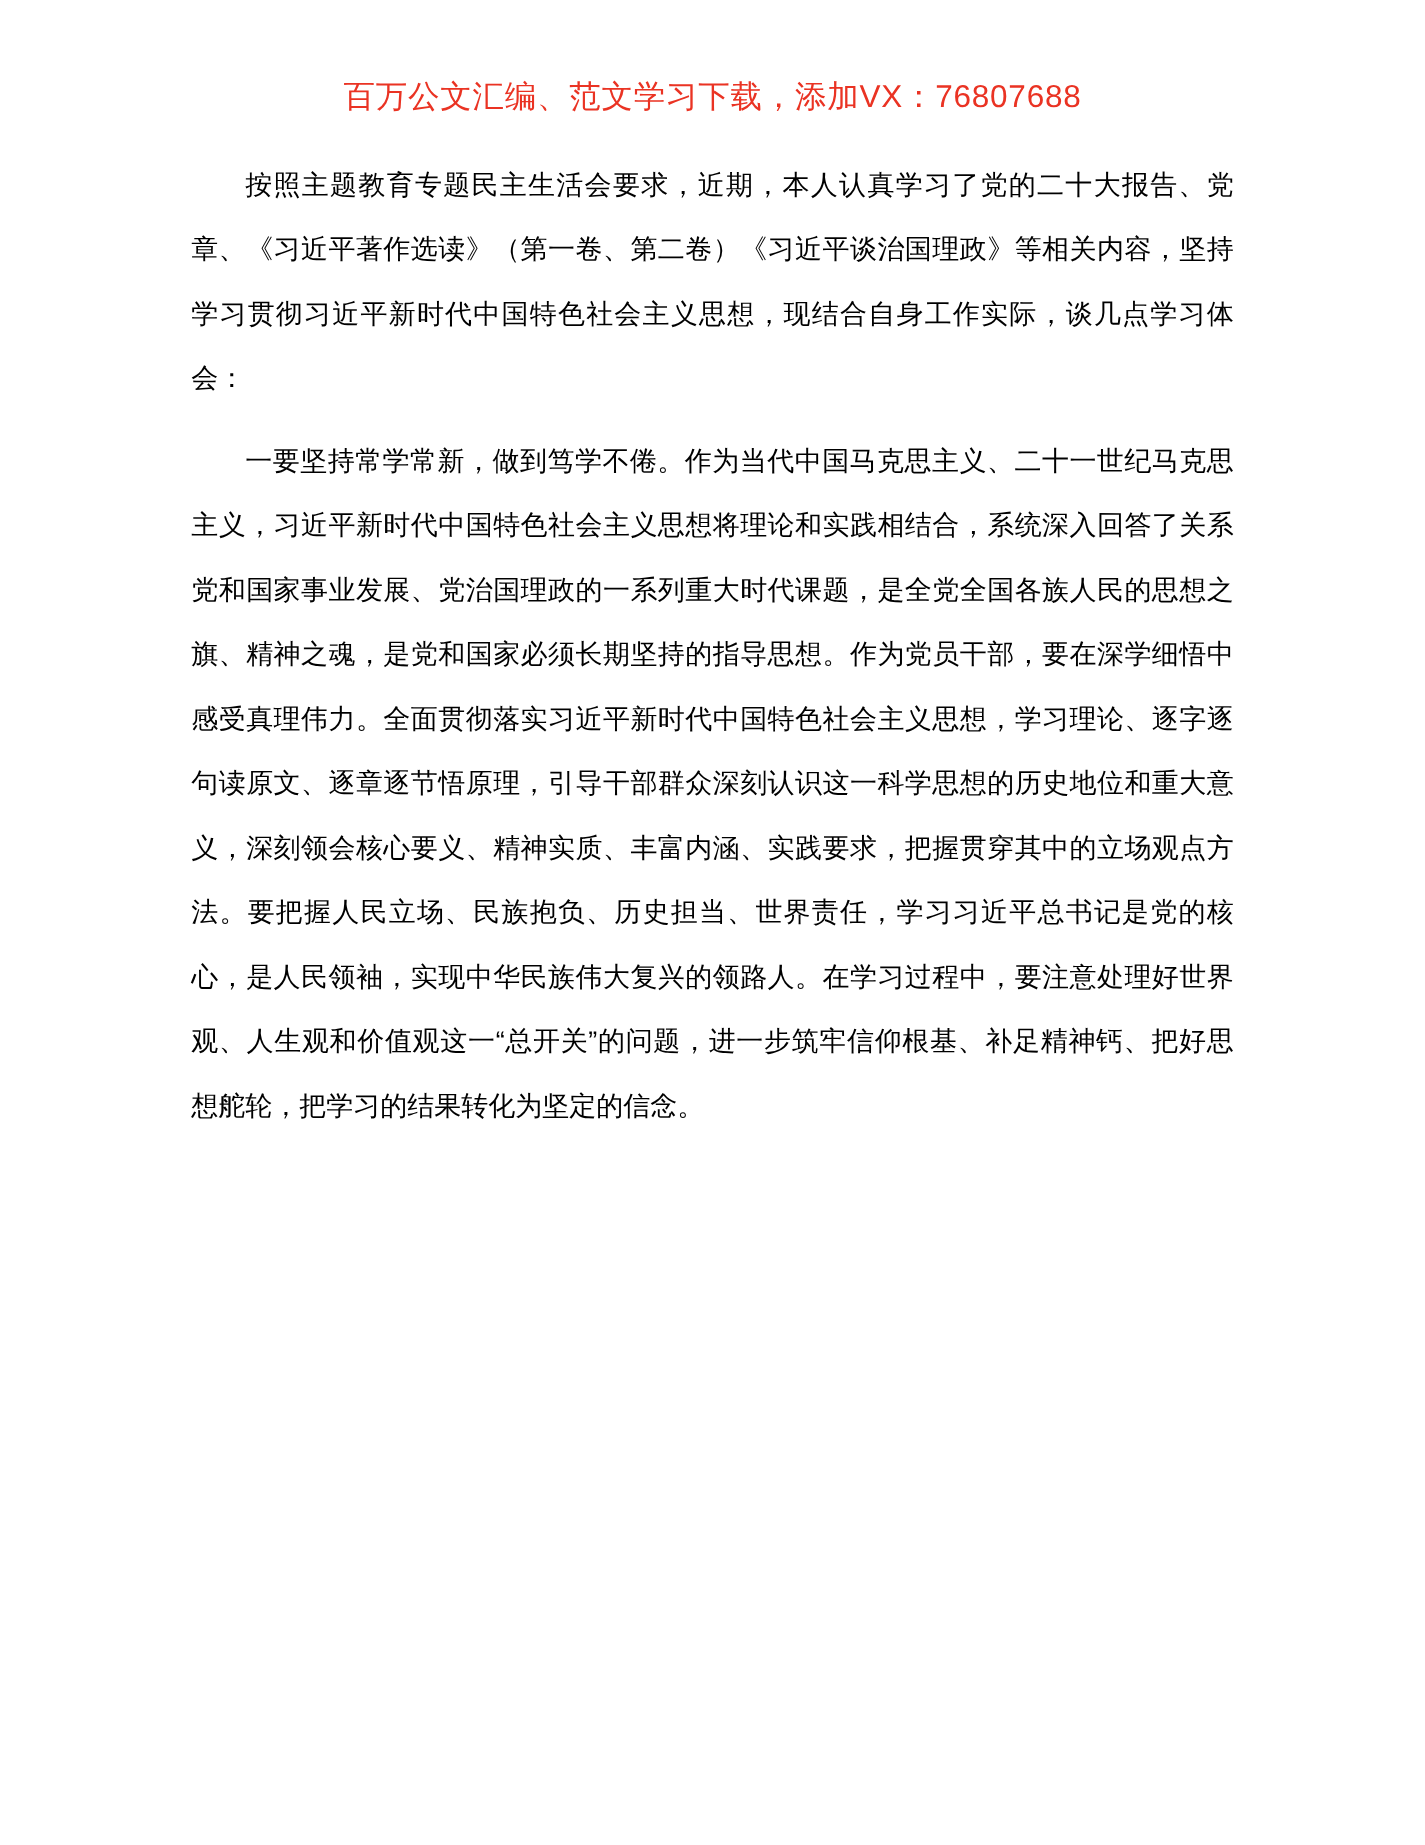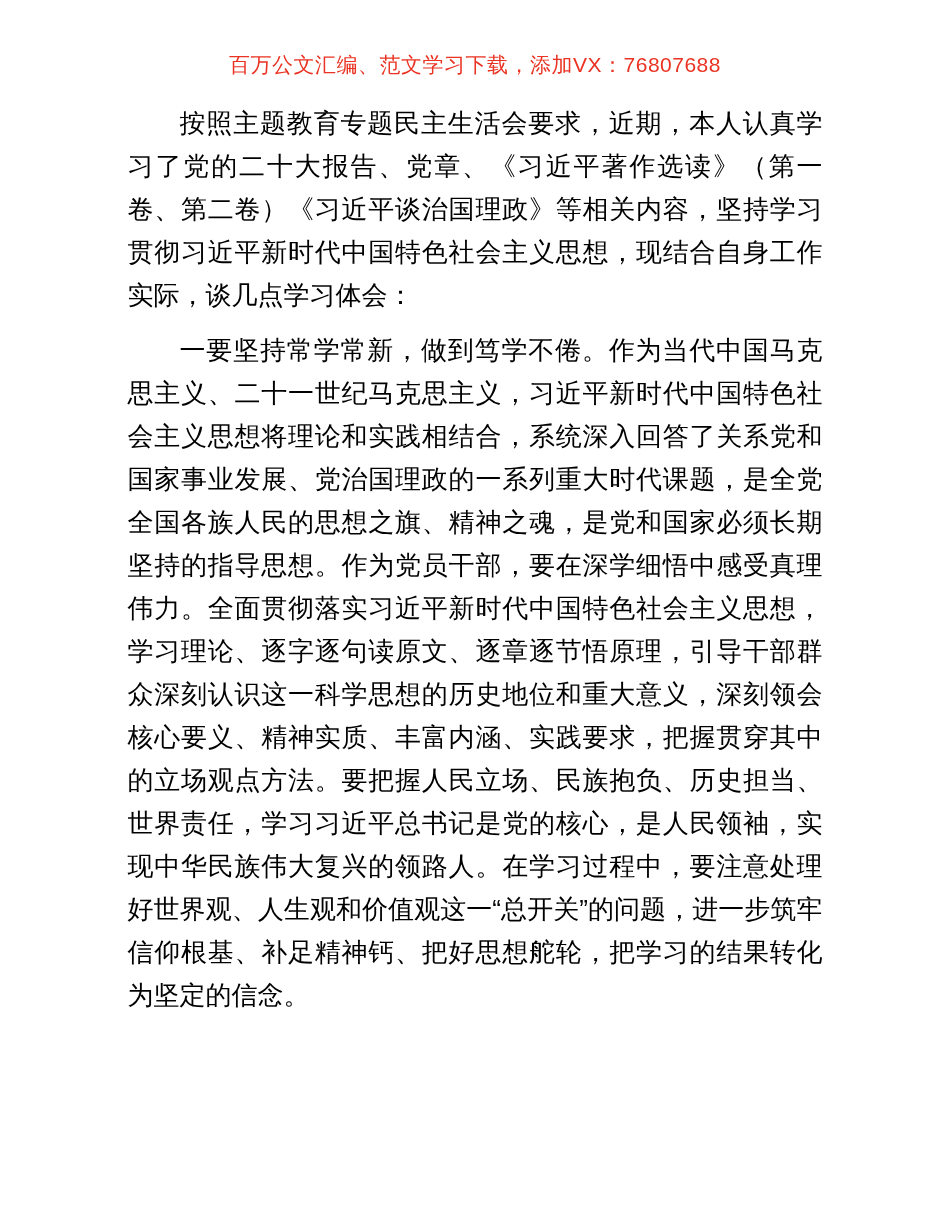--- a/index.html
+++ b/index.html
@@ -31,21 +31,21 @@
     font-size: 34px;
     line-height: 46px;
     font-weight: 400;
     color: #000000;
   }
   .doc-body {
     width: 695px;
     margin: 24px auto 0;
   }
   .doc-body p {
-    font-size: 26px;
+    font-size: 18px;
     line-height: 43px;
     text-align: justify;
     text-justify: inter-ideograph;
     text-indent: 2em;
     color: #000000;
     margin-bottom: 12px;
   }
 </style>
 </head>
 <body>

